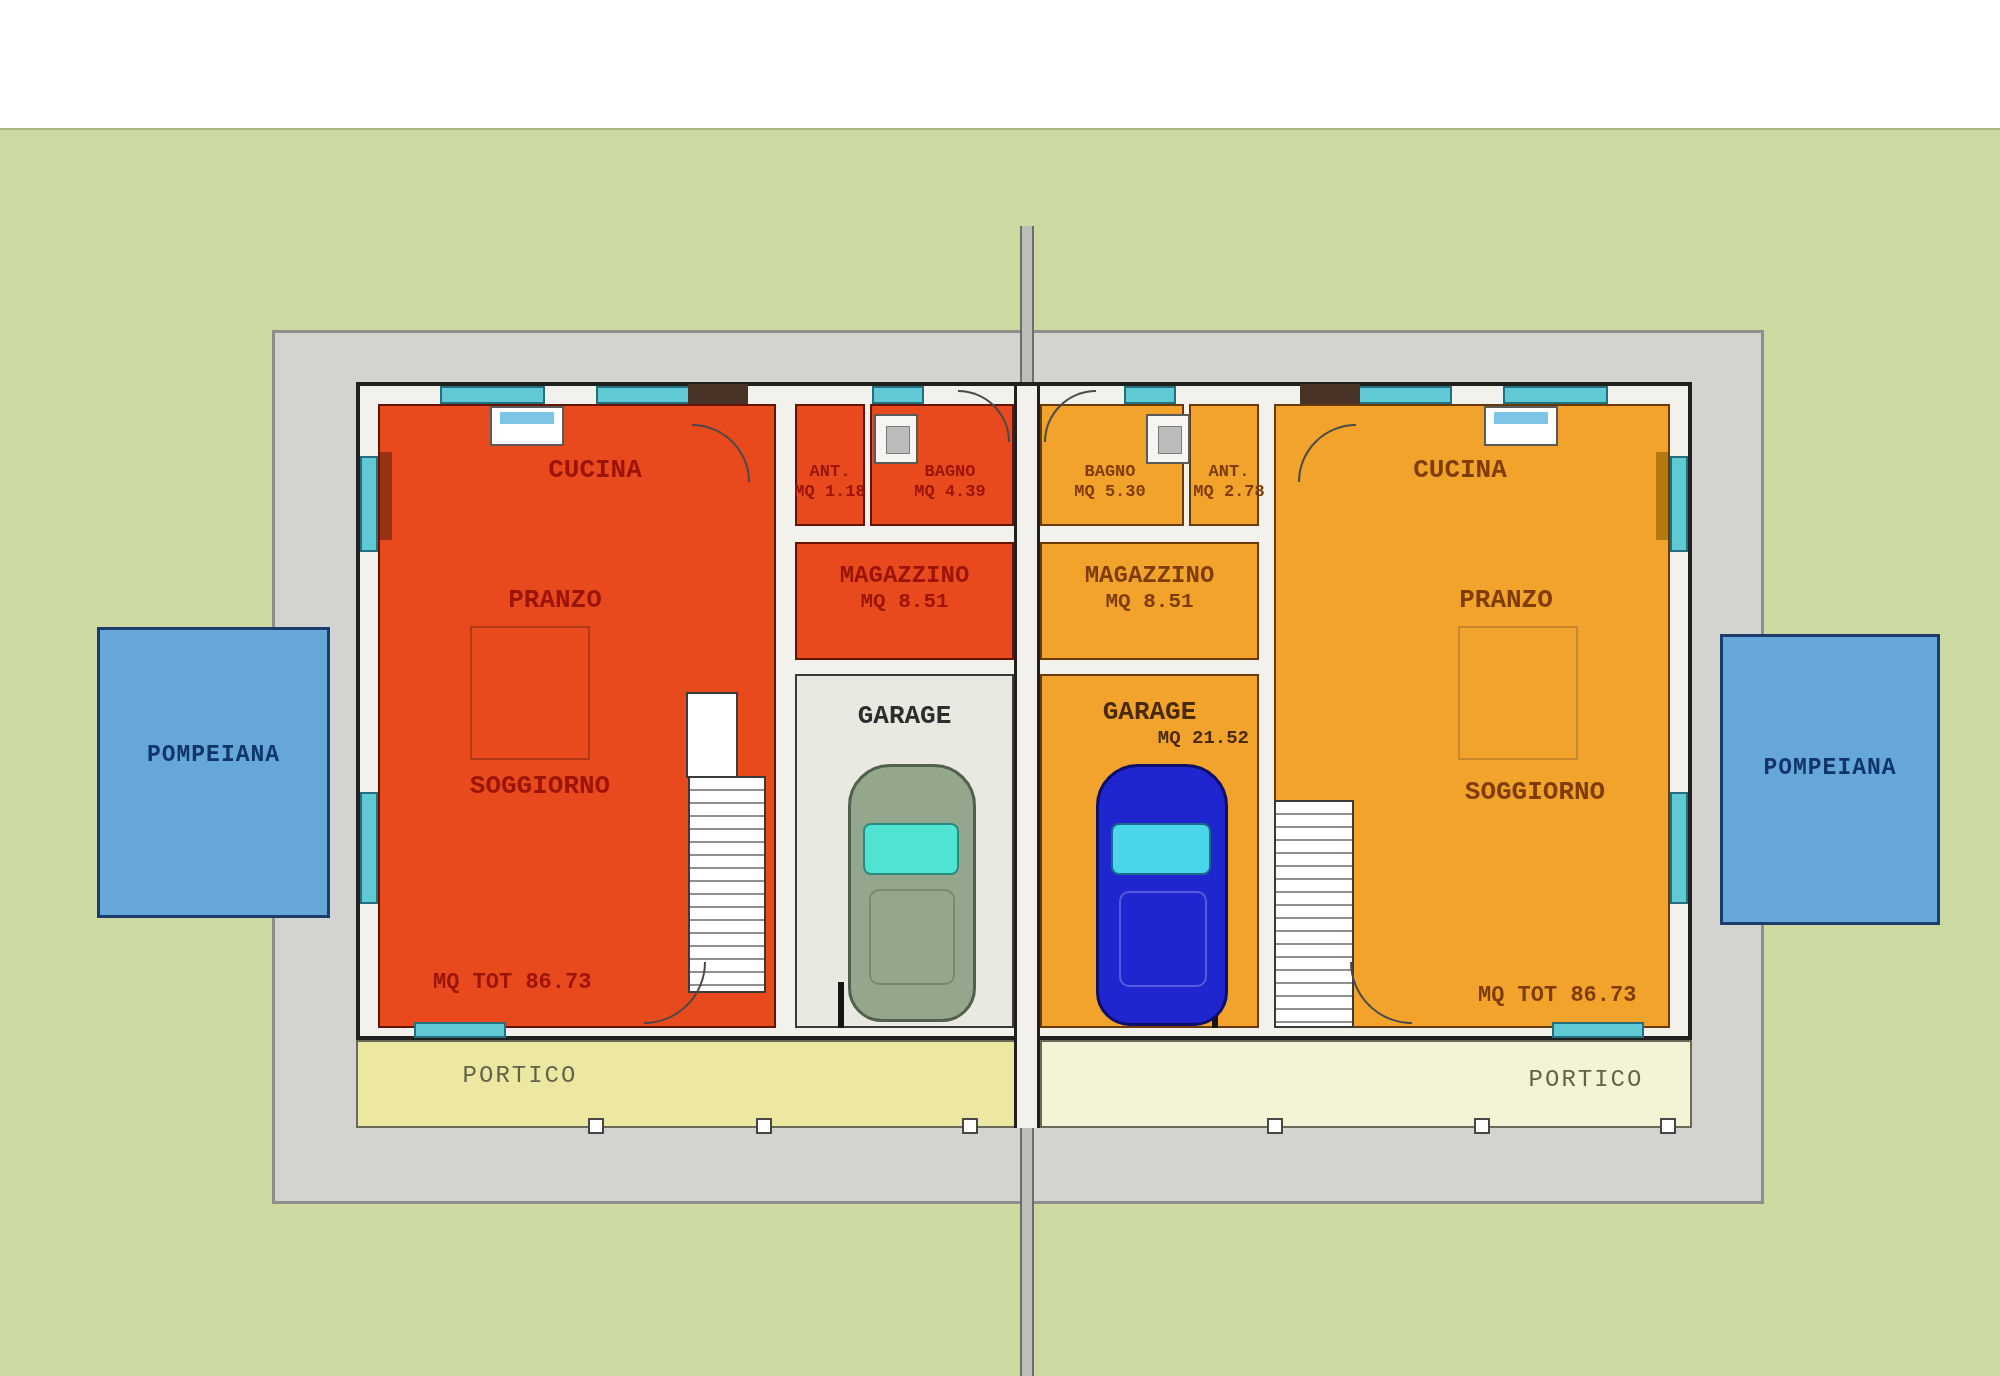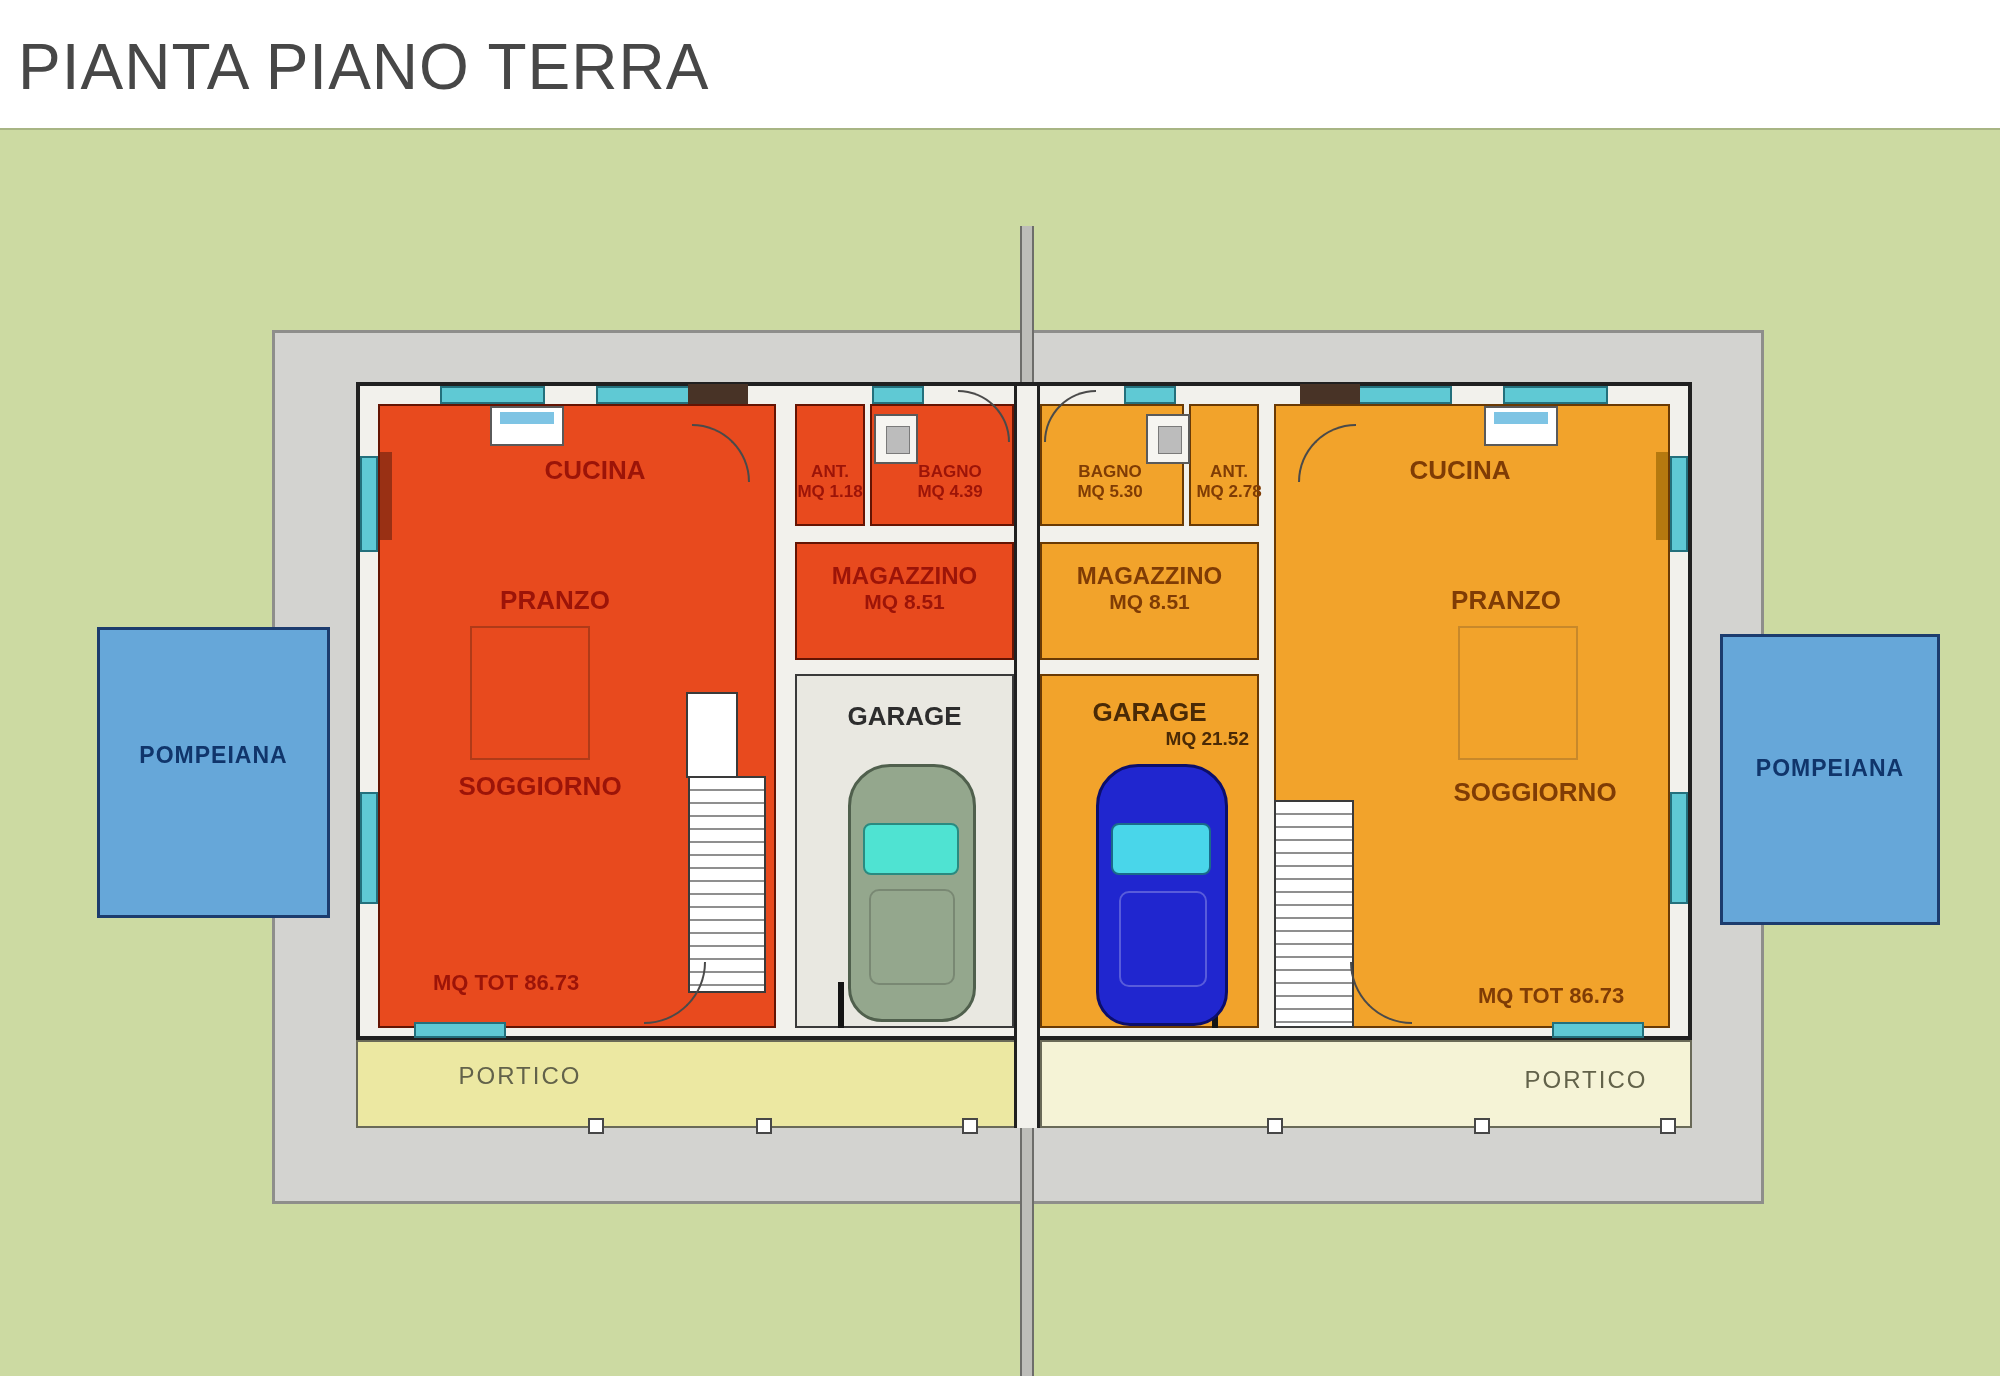--- a/index.html
+++ b/index.html
@@ -1,19 +1,19 @@
 <!DOCTYPE html>
 <html><head>
 <meta charset="utf-8">
 <style>
   html,body{margin:0;padding:0;background:#ffffff;}
   .canvas{position:relative;width:2000px;height:1376px;overflow:hidden;
           font-family:"Liberation Sans",sans-serif;background:#ffffff;}
   .abs{position:absolute;}
-  .lbl{position:absolute;font-weight:700;text-align:center;line-height:1.15;}
+  .lbl{position:absolute;font-weight:700;text-align:center;line-height:1.15;font-family:Liberation Mono, monospace;}
   .red-lbl{color:#9c1408;}
   .org-lbl{color:#7f3c05;}
   .win{position:absolute;background:#5fc9d4;border:2px solid #23707c;box-sizing:border-box;}
   .room{position:absolute;box-sizing:border-box;}
   .room.red{background:#e84a1e;border:2px solid #641403;}
   .room.org{background:#f2a32b;border:2px solid #6a3a04;}
   .arc{position:absolute;box-sizing:border-box;background:transparent;}
   .arc-tl{border-left:2px solid #4a4a4a;border-top:2px solid #4a4a4a;border-top-left-radius:100%;}
   .arc-tr{border-right:2px solid #4a4a4a;border-top:2px solid #4a4a4a;border-top-right-radius:100%;}
   .arc-bl{border-left:2px solid #4a4a4a;border-bottom:2px solid #4a4a4a;border-bottom-left-radius:100%;}
@@ -24,21 +24,20 @@
   .pillar{position:absolute;width:16px;height:16px;background:#ffffff;border:2px solid #474747;box-sizing:border-box;}
   .sink{position:absolute;background:#f6f5f1;border:2px solid #5a5a5a;box-sizing:border-box;}
   .sink i{position:absolute;left:10px;top:10px;width:22px;height:26px;background:#bcbcbc;border:1px solid #7a7a7a;}
 </style>
 </head>
 <body>
 
 <div class="canvas">
 
   <div class="abs" style="left:0;top:0;width:2000px;height:128px;background:#ffffff;"></div>
-  <div class="abs" style="left:18px;top:30px;font-size:64px;color:#474747;letter-spacing:1px;font-weight:400;">PIANTA PIANO TERRA</div>
 
   <div class="abs" style="left:0;top:128px;width:2000px;height:1248px;background:#ccdaa2;border-top:2px solid #a8b584;"></div>
 
   <div class="abs" style="left:272px;top:330px;width:1492px;height:874px;background:#d3d3d0;border:3px solid #8e8e8b;box-sizing:border-box;"></div>
 
   <div class="abs" style="left:1020px;top:226px;width:10px;height:160px;background:#bdbdb9;border-left:2px solid #6d6d6a;border-right:2px solid #6d6d6a;"></div>
   <div class="abs" style="left:1020px;top:1128px;width:10px;height:248px;background:#bdbdb9;border-left:2px solid #6d6d6a;border-right:2px solid #6d6d6a;"></div>
 
   <div class="abs" style="left:97px;top:627px;width:233px;height:291px;background:#66a7d9;border:3px solid #1c3c6e;box-sizing:border-box;">
     <div class="lbl" style="left:0;top:112px;width:100%;font-size:23px;color:#10356b;letter-spacing:1px;">POMPEIANA</div>

